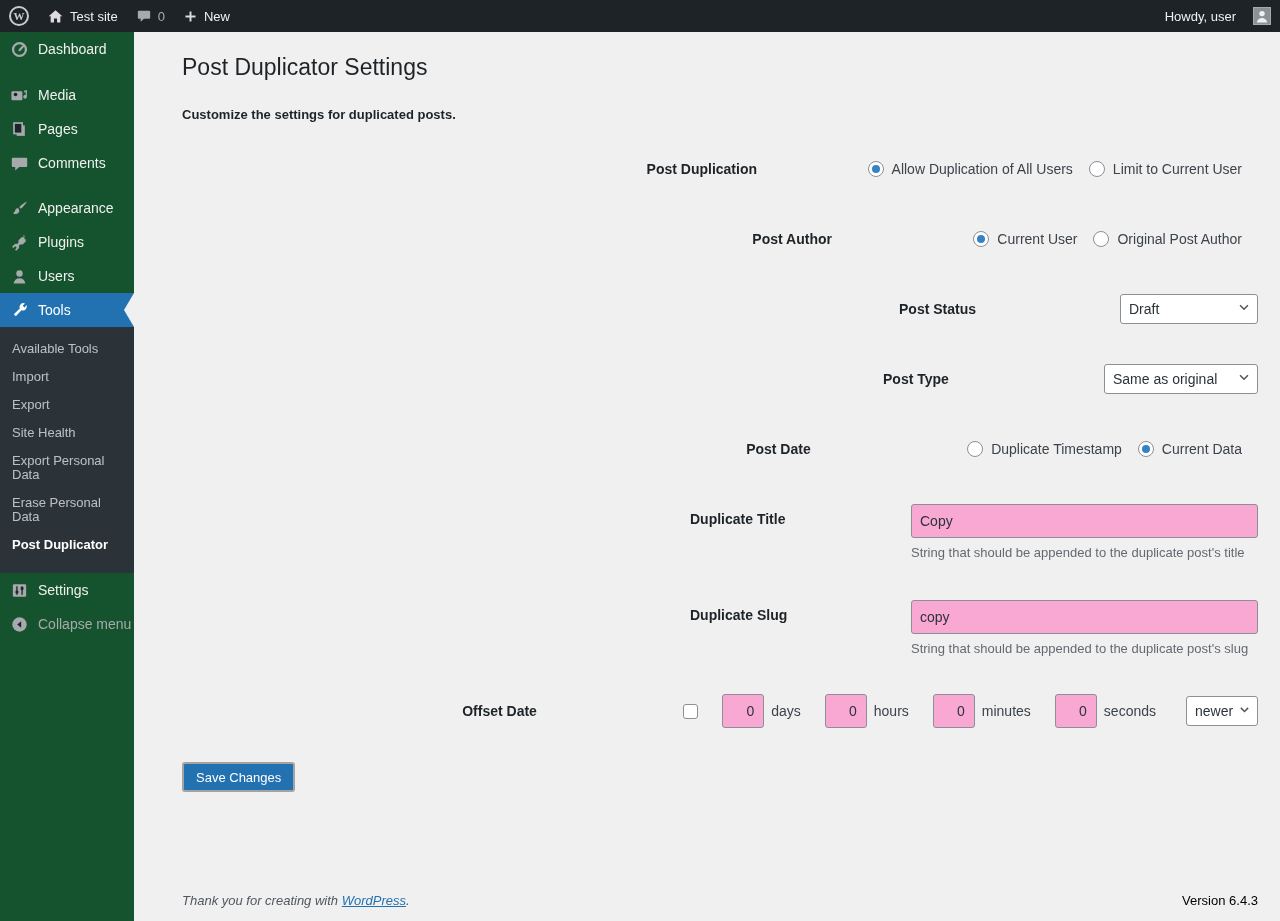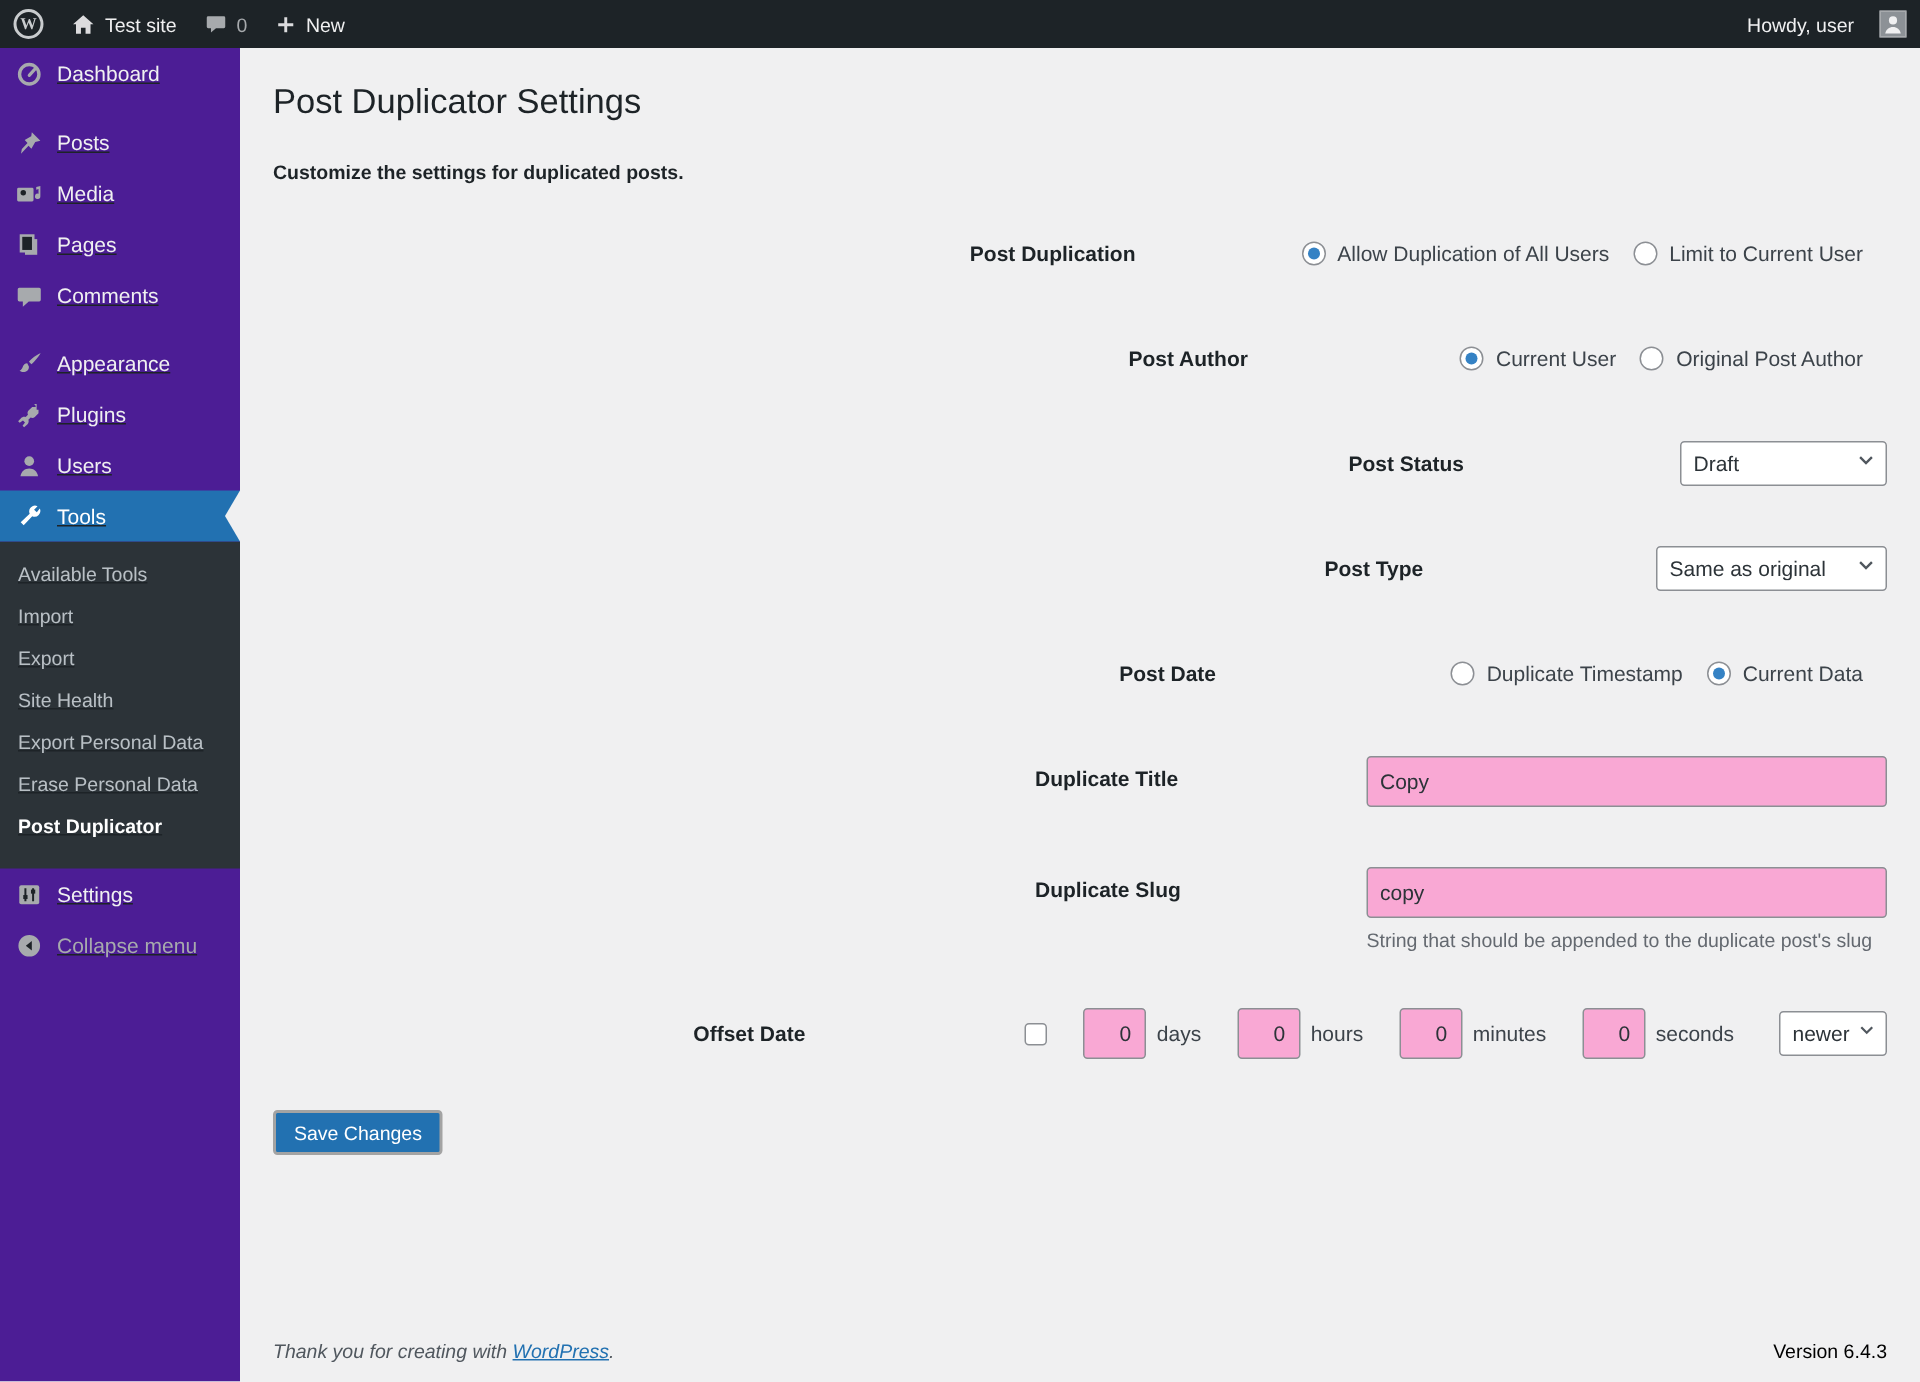--- a/index.html
+++ b/index.html
@@ -27,22 +27,22 @@
     display: flex; align-items: center; justify-content: center;
     font-family: "Liberation Serif", serif; font-weight: bold; font-size: 11px;
   }
   .ab-count { color: #a7aaad; }
   .ab-right { margin-left: auto; display: flex; align-items: center; gap: 8px; padding-right: 9px; }
   .avatar { width: 18px; height: 18px; background: #8c9196; border: 1px solid #a7aaad; }
   .avatar svg { display: block; }
 
   
   .sidebar {
-    position: absolute; top: 32px; left: 0; bottom: 0; width: 160px;
-    background: #4c1d95; font-size: 14px; text-decoration: underline;
+    position: absolute; top: 32px; left: 0; bottom: 0; width: 134px;
+    background: #14532d; font-size: 14px;
   }
   .menu-item {
     display: flex; align-items: center; height: 34px; padding-left: 9px;
     color: #f0f0f1; cursor: pointer; position: relative;
   }
   .menu-item .mi-icon { width: 20px; height: 20px; margin-right: 9px; flex: 0 0 20px; display: flex; align-items: center; justify-content: center; }
   .menu-item .mi-icon svg { display: block; }
   .sep { height: 12px; }
   .menu-item.active { background: #2271b1; color: #fff; }
   .menu-item.active::after {
@@ -180,28 +180,20 @@
   <div class="menu-item">
     <span class="mi-icon">
       <svg width="19" height="19" viewBox="0 0 20 20">
           <circle cx="10" cy="10" r="6.8" fill="none" stroke="#a7aaad" stroke-width="2.4"></circle>
           <path d="M10 10.8 13.8 6.6" stroke="#a7aaad" stroke-width="2.2" stroke-linecap="round"></path>
         </svg>
     </span>
     <span>Dashboard</span>
   </div>
   <div class="sep"></div>
-  <div class="menu-item">
-    <span class="mi-icon">
-      <svg width="19" height="19" viewBox="0 0 20 20">
-          <path fill="#a7aaad" d="M11.8 2.2 17.8 8.2l-3.6 1-2.7 4.6-2-2-5.3 5.5.6-3.3 4-4.2-2-2 4.6-2.7z"></path>
-        </svg>
-    </span>
-    <span>Posts</span>
-  </div>
   <div class="menu-item">
     <span class="mi-icon">
       <svg width="19" height="19" viewBox="0 0 20 20">
           <path fill="#a7aaad" d="M2.5 5.5h9.5a1 1 0 0 1 1 1V14a1 1 0 0 1-1 1H2.5a1 1 0 0 1-1-1V6.5a1 1 0 0 1 1-1z"></path>
           <circle cx="5.8" cy="9" r="1.9" fill="#1d2327"></circle>
           <path fill="#a7aaad" d="M17.8 4.2v7.2a1.9 1.9 0 1 1-1.3-1.8V6.3l-1.6.5V4.9z"></path>
         </svg>
     </span>
     <span>Media</span>
   </div>
@@ -367,20 +359,21 @@
             <span class="radio-text">Current Data</span>
           </div>
         </div>
       </div>
 
       
       <div class="frow">
         <div class="frow-label">Duplicate Title</div>
         <div class="frow-field">
           <input type="text" class="txt-wide" value="Copy" style="">
+          <div class="help-text">String that should be appended to the duplicate post's title</div>
         </div>
       </div>
 
       
       <div class="frow">
         <div class="frow-label">Duplicate Slug</div>
         <div class="frow-field">
           <input type="text" class="txt-wide" value="copy" style="">
           <div class="help-text">String that should be appended to the duplicate post's slug</div>
         </div>

